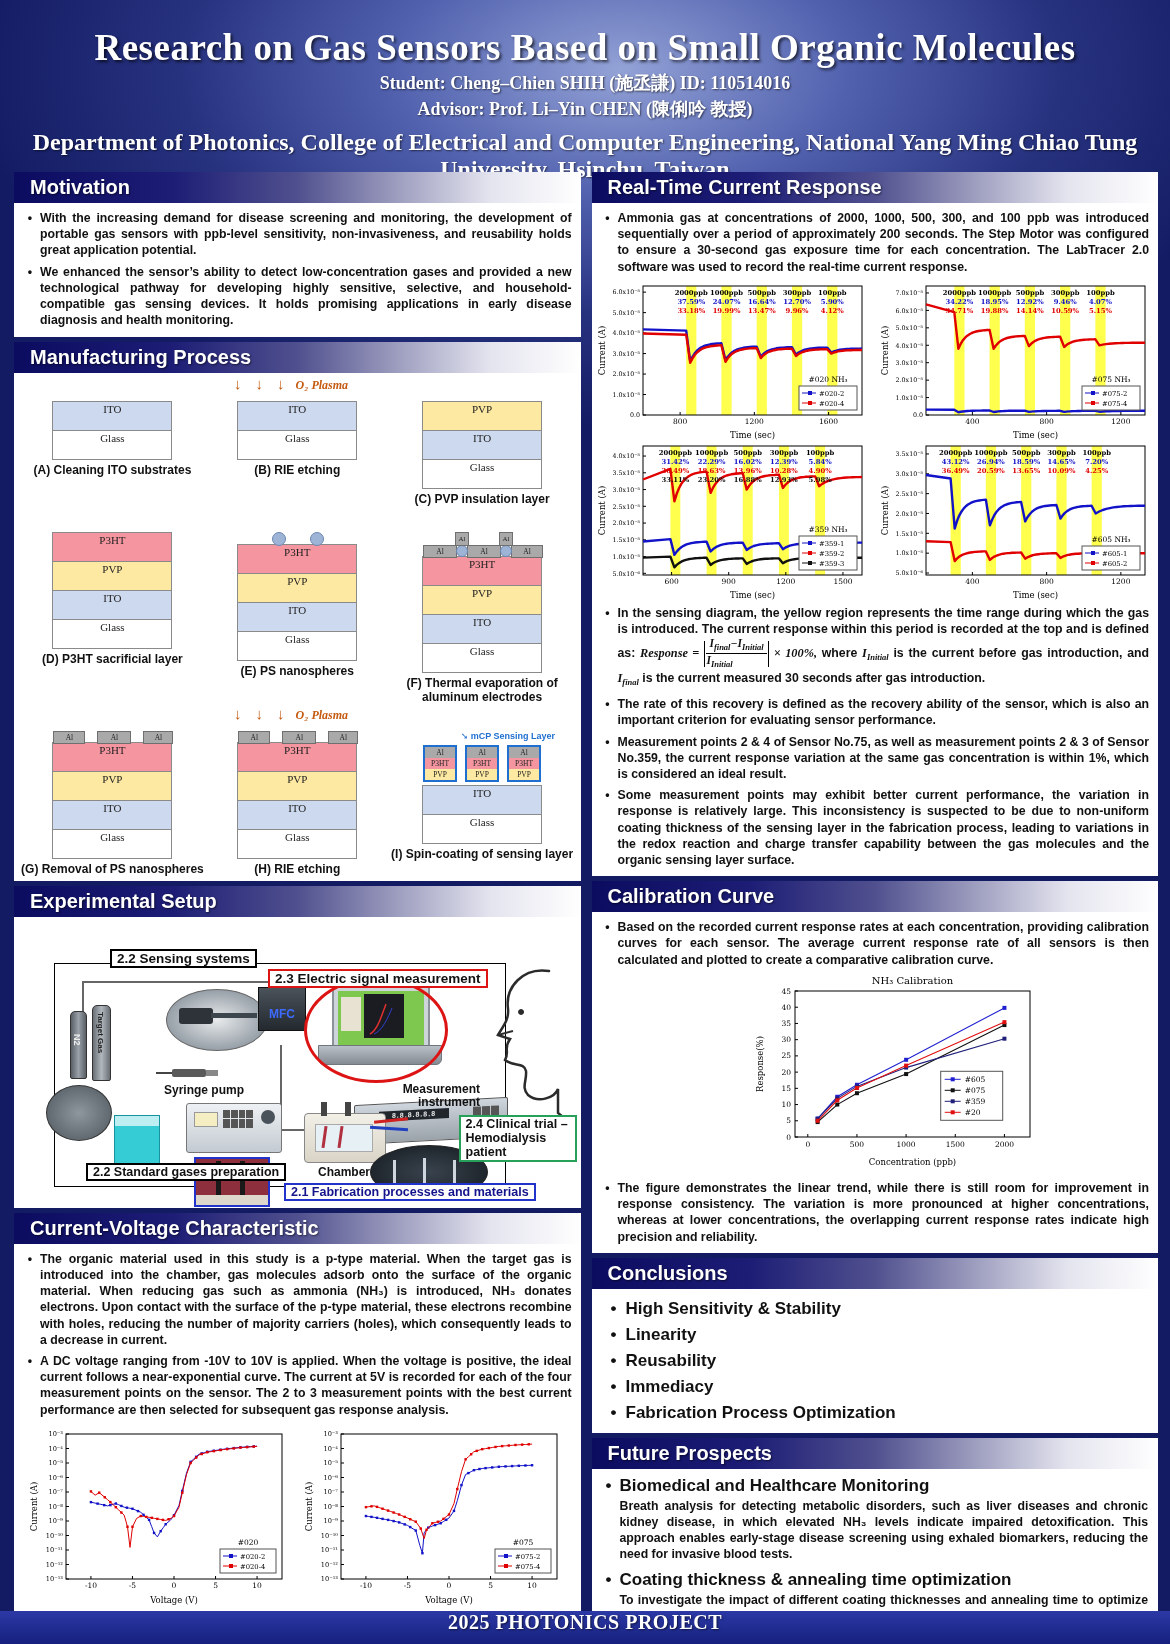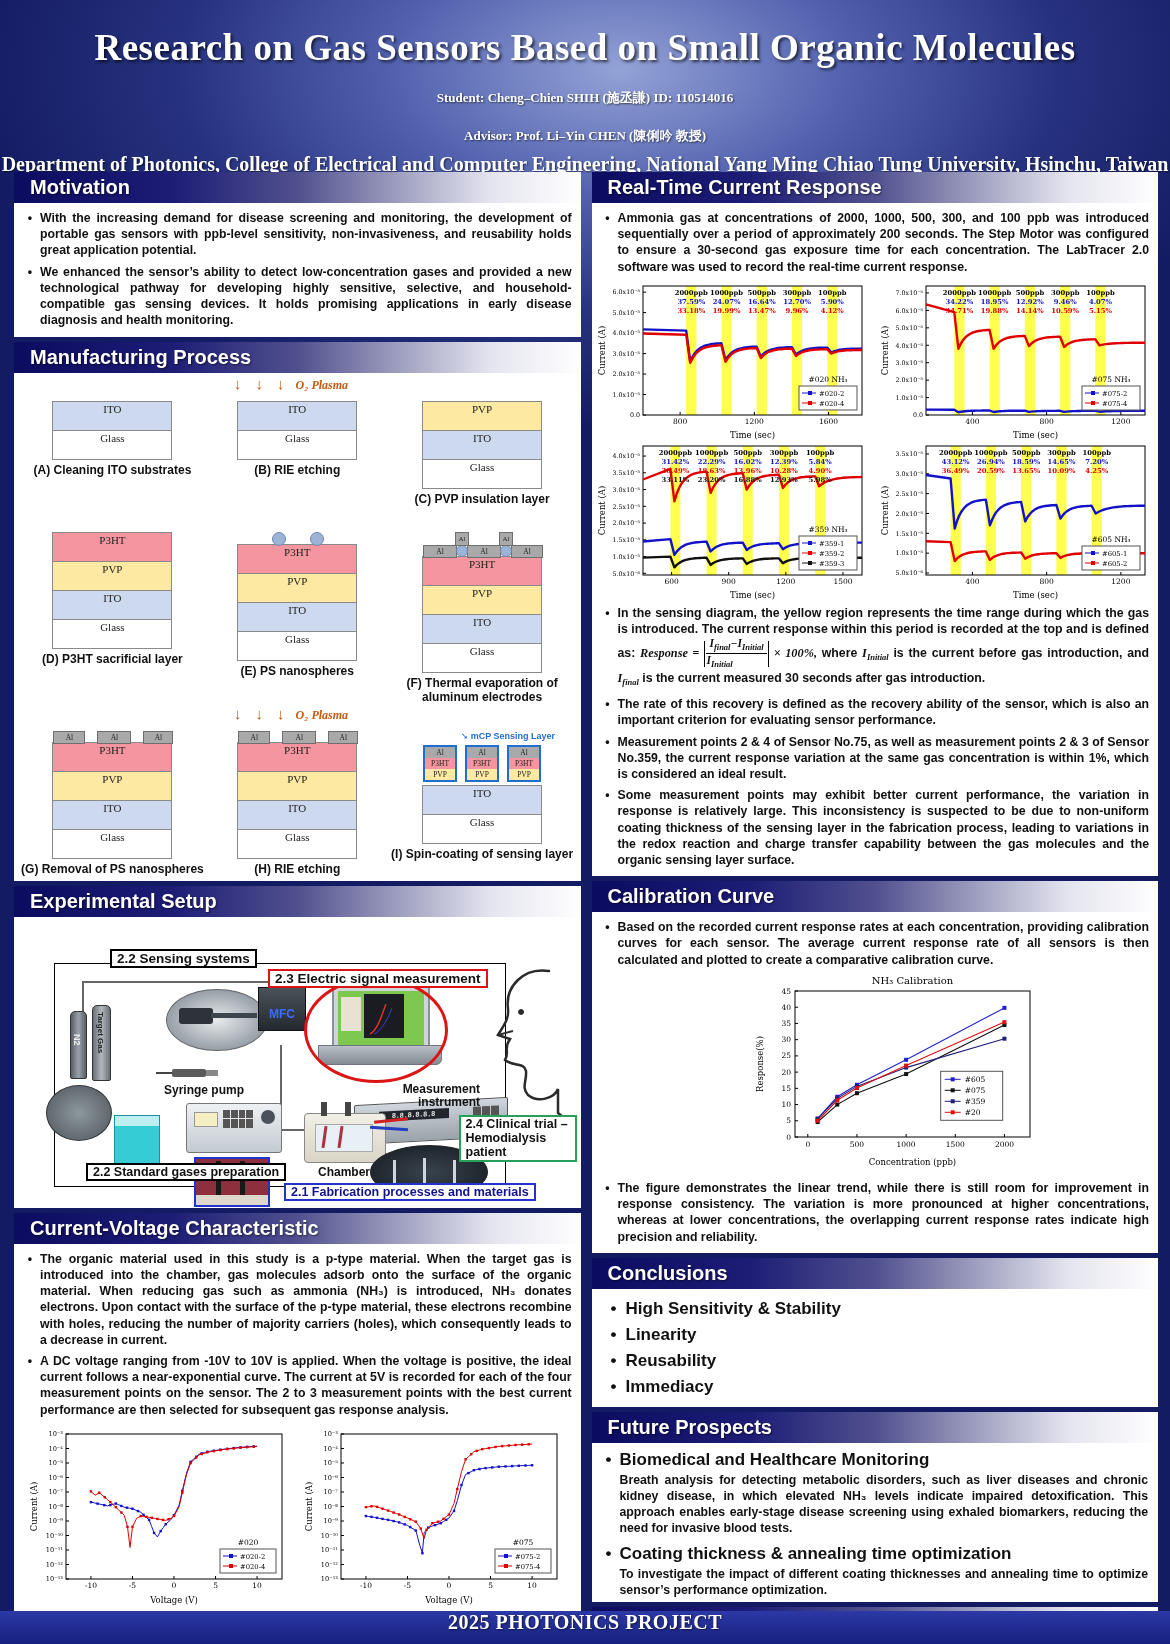--- a/index.html
+++ b/index.html
@@ -4,22 +4,22 @@
 <style>
   html,body{margin:0;padding:0;background:#0d1550;}
   .page{position:relative;width:1170px;height:1644px;overflow:hidden;
     font-family:"Liberation Sans","DejaVu Sans",sans-serif;
     background:#131c63;
     background-image:radial-gradient(ellipse 760px 420px at 53% 70px,#93a2d6 0%,#5161ae 30%,#27327f 58%,#131c63 85%);}
   
   .header{position:absolute;top:0;left:0;right:0;text-align:center;color:#fff;}
   .title{margin-top:26px;font-family:"Liberation Serif","DejaVu Serif",serif;font-weight:bold;font-size:37px;
     text-shadow:2px 2px 3px rgba(0,0,0,.65);letter-spacing:.5px;}
-  .sub{font-family:"Liberation Serif","DejaVu Serif",serif;font-weight:bold;font-size:13px;margin-top:20px;text-shadow:1px 1px 2px rgba(0,0,0,.6);}
-  .dept{font-family:"Liberation Serif","DejaVu Serif",serif;font-weight:bold;font-size:20px;margin-top:8px;text-shadow:1px 1px 2px rgba(0,0,0,.6);}
+  .sub{font-family:"Liberation Serif","DejaVu Serif",serif;font-weight:bold;font-size:18px;margin-top:2px;text-shadow:1px 1px 2px rgba(0,0,0,.6);}
+  .dept{font-family:"Liberation Serif","DejaVu Serif",serif;font-weight:bold;font-size:24px;margin-top:8px;text-shadow:1px 1px 2px rgba(0,0,0,.6);}
   
   .columns{position:absolute;top:172px;left:14px;right:12px;bottom:36px;display:flex;gap:11px;}
   .col{flex:1;display:flex;flex-direction:column;gap:5px;min-width:0;}
   .section{background:#fff;}
   .sec-bar{height:31px;display:flex;align-items:center;
     background:linear-gradient(90deg,#0b0b60 0%,#1d1d76 28%,#50508f 50%,#9f9fc0 68%,#e4e4ef 84%,#ffffff 100%);}
   .sec-bar span{color:#fff;font-size:20px;font-weight:bold;padding-left:16px;text-shadow:1px 1px 2px rgba(0,0,0,.55);}
   
   .bullets{padding:7px 9px 3px 6px;}
   .bullet{display:flex;font-size:12.3px;font-weight:bold;line-height:1.32;color:#111;margin-bottom:5px;}
@@ -1210,20 +1210,23 @@
             </div>
             <div class="concl-item">
               <span class="txt">Linearity</span>
             </div>
             <div class="concl-item">
               <span class="txt">Reusability</span>
             </div>
             <div class="concl-item">
               <span class="txt">Immediacy</span>
             </div>
+            <div class="concl-item">
+              <span class="txt">Fabrication Process Optimization</span>
+            </div>
           </div>
       </div>
 
       <div class="section">
         <div class="sec-bar">
           <span>Future Prospects</span>
         </div>
         <div>
           <div class="fut-h">
               <span class="txt">Biomedical and Healthcare Monitoring</span>

